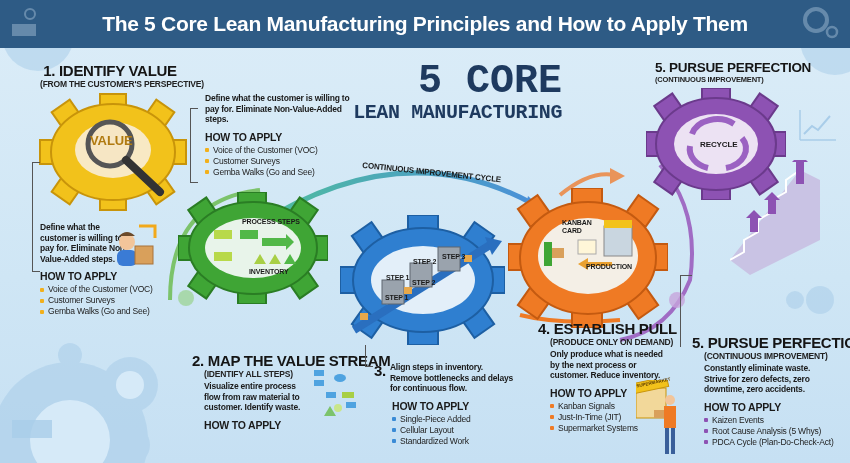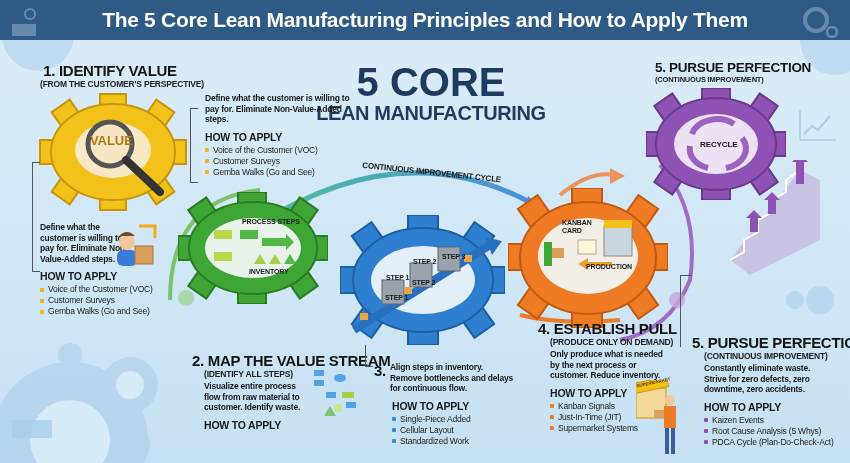--- a/index.html
+++ b/index.html
@@ -4,40 +4,40 @@
 <style>
   * { box-sizing: border-box; margin: 0; padding: 0; }
   html, body { width: 850px; height: 463px; overflow: hidden; }
   body {
     font-family: "Liberation Sans", sans-serif;
     background: linear-gradient(180deg, #dcedf8 0%, #cfe6f5 60%, #c6e0f3 100%);
     position: relative;
     color: #1b1b1b;
   }
   .header {
-    position: absolute; left: 0; top: 0; width: 850px; height: 40px;
+    position: absolute; left: 0; top: 0; width: 850px; height: 48px;
     background: #2e5b85;
     display: flex; align-items: center; justify-content: center;
   }
   .header h1 {
     color: #ffffff; font-size: 21px; font-weight: bold; letter-spacing: -0.3px;
     font-family: "Liberation Sans", sans-serif;
   }
   .hdr-icon { position: absolute; top: 4px; opacity: 0.35; }
 
   .abs { position: absolute; }
   .sec-title { font-weight: bold; font-size: 15px; color: #151515; letter-spacing: -0.3px; white-space: nowrap; }
   .sec-sub { font-weight: bold; font-size: 8.5px; color: #222; white-space: nowrap; letter-spacing: -0.2px; }
   .desc { font-weight: bold; font-size: 8.5px; line-height: 10.5px; color: #1a1a1a; letter-spacing: -0.2px; }
   .how { font-weight: bold; font-size: 10.5px; color: #1a1a1a; margin-top: 6px; margin-bottom: 2px; letter-spacing: -0.2px; }
   .bullets { list-style: none; }
   .bullets li { font-size: 8.5px; line-height: 11px; color: #222; white-space: nowrap; letter-spacing: -0.2px; }
   .bullets li .dot { display: inline-block; width: 4px; height: 4px; border-radius: 1px; margin-right: 4px; vertical-align: middle; }
 
-  .center-title { text-align: center; }
+  .center-title { text-align: right; font-family: Liberation Mono, monospace; }
   .ct1 { font-size: 40px; font-weight: bold; color: #1e3a5f; line-height: 40px; letter-spacing: 0px; }
   .ct2 { font-size: 20px; font-weight: bold; color: #1e3a5f; line-height: 22px; letter-spacing: -0.4px; }
   .ct3 { font-size: 16px; font-weight: bold; color: #1a1a1a; line-height: 20px; letter-spacing: -0.3px; }
 
   .gear-label { font-size: 8px; font-weight: bold; color: #1a1a1a; letter-spacing: -0.1px; }
   .connector { position: absolute; border-color: #555; border-style: solid; }
 </style>
 </head>
 <body>
 

